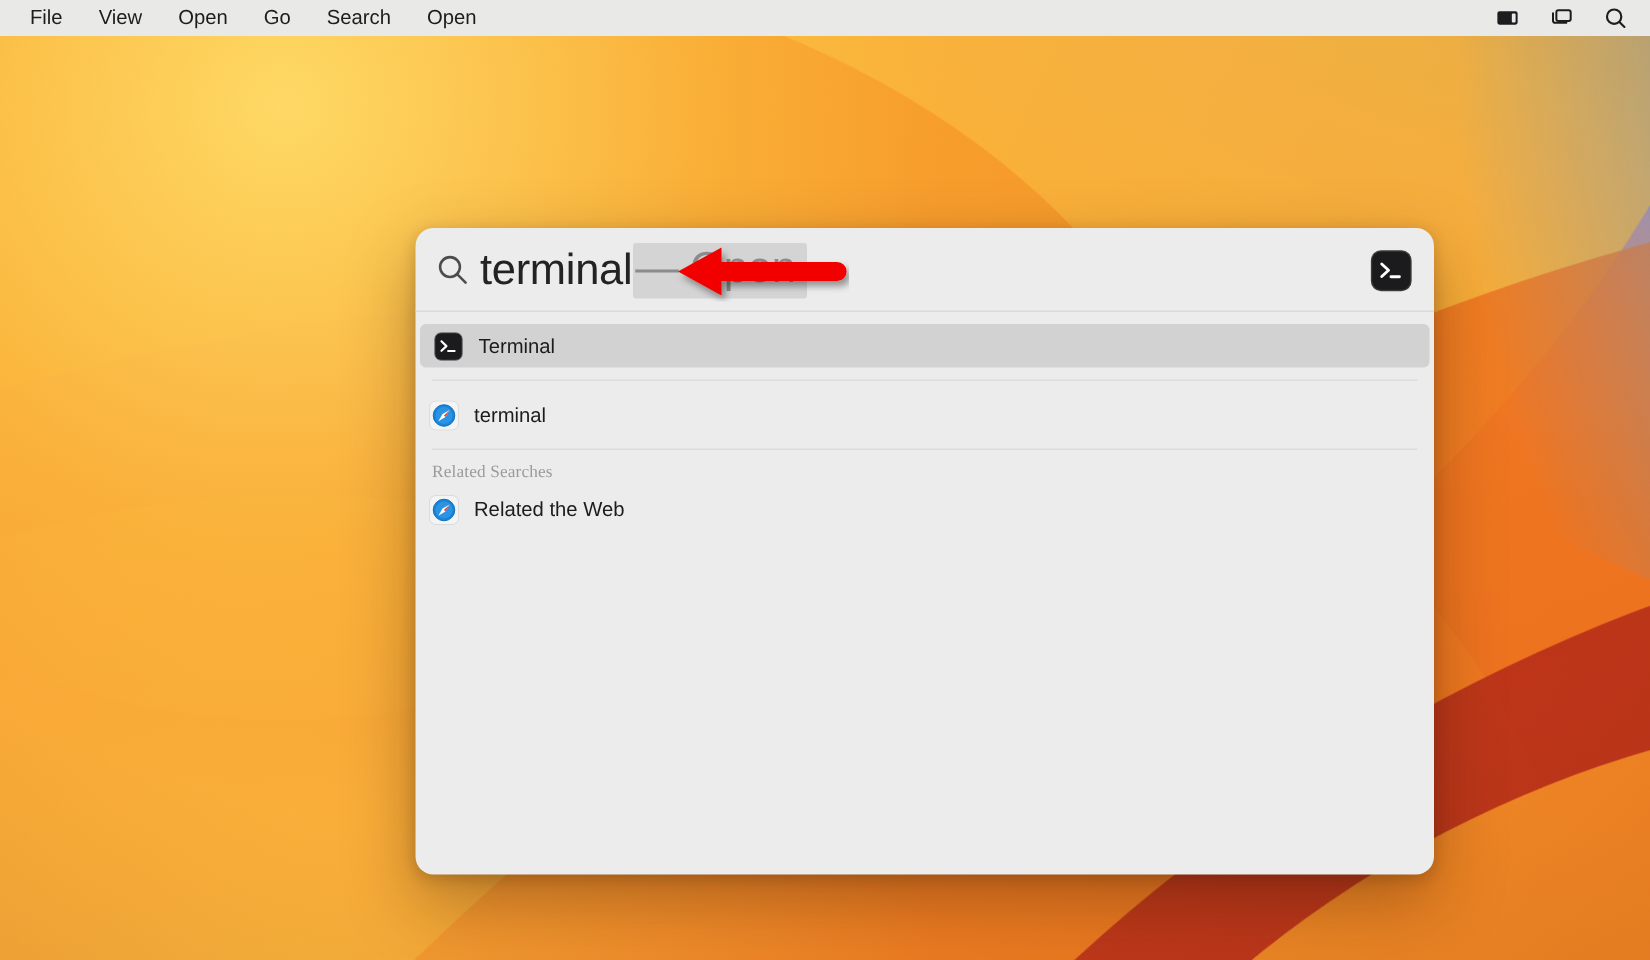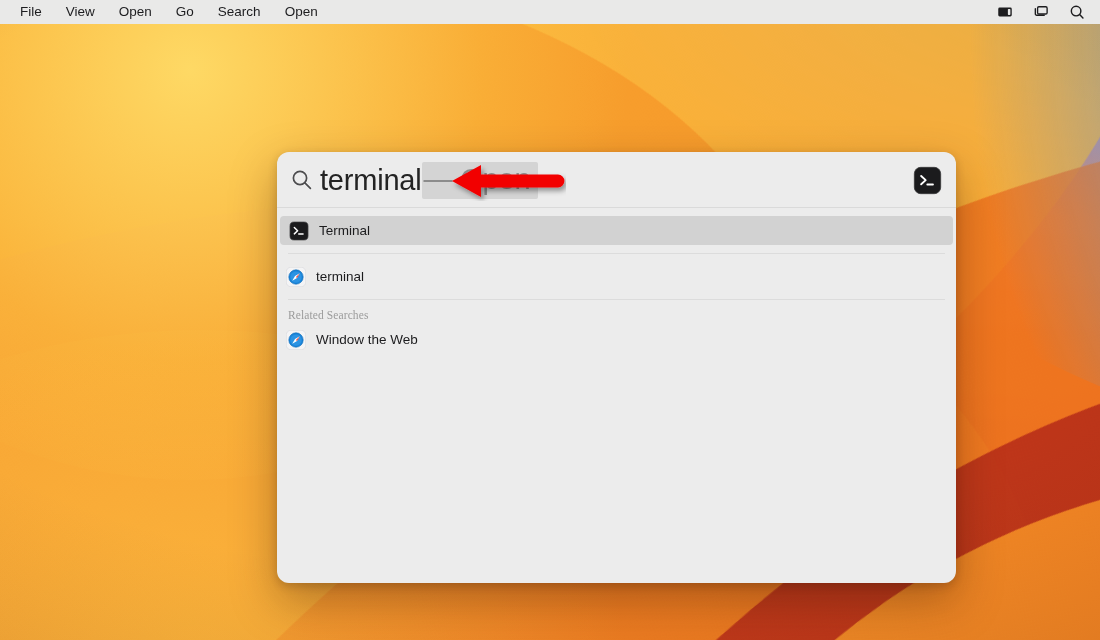--- a/index.html
+++ b/index.html
@@ -206,21 +206,21 @@
 
       <div class="sp-row">
         <svg class="ri" viewBox="0 0 32 32">
           <rect x="0.5" y="0.5" width="31" height="31" rx="7" fill="#f4f4f5" stroke="#d9d9db" stroke-width="1"></rect>
           <circle cx="16" cy="16" r="11.5" fill="#1a84d8"></circle>
           <circle cx="16" cy="16" r="11.5" fill="none" stroke="#0d6cba" stroke-width="1"></circle>
           <circle cx="16" cy="16" r="9" fill="#2b93e3"></circle>
           <polygon points="22,10 17.6,17.6 10,22 14.4,14.4" fill="#ffffff"></polygon>
           <polygon points="22,10 17.6,17.6 16,16" fill="#ef3b2d"></polygon>
         </svg>
-        <span>Window the Web</span>
+        <span>Related the Web</span>
       </div>
 
 
     </div>
   </div>
 
   <svg id="arrow" viewBox="0 0 118 40">
     <defs>
       <filter id="arrShadow" x="-25%" y="-40%" width="160%" height="200%">
         <feDropShadow dx="2.5" dy="3.5" stdDeviation="2.6" flood-color="#000000" flood-opacity="0.38"></feDropShadow>

